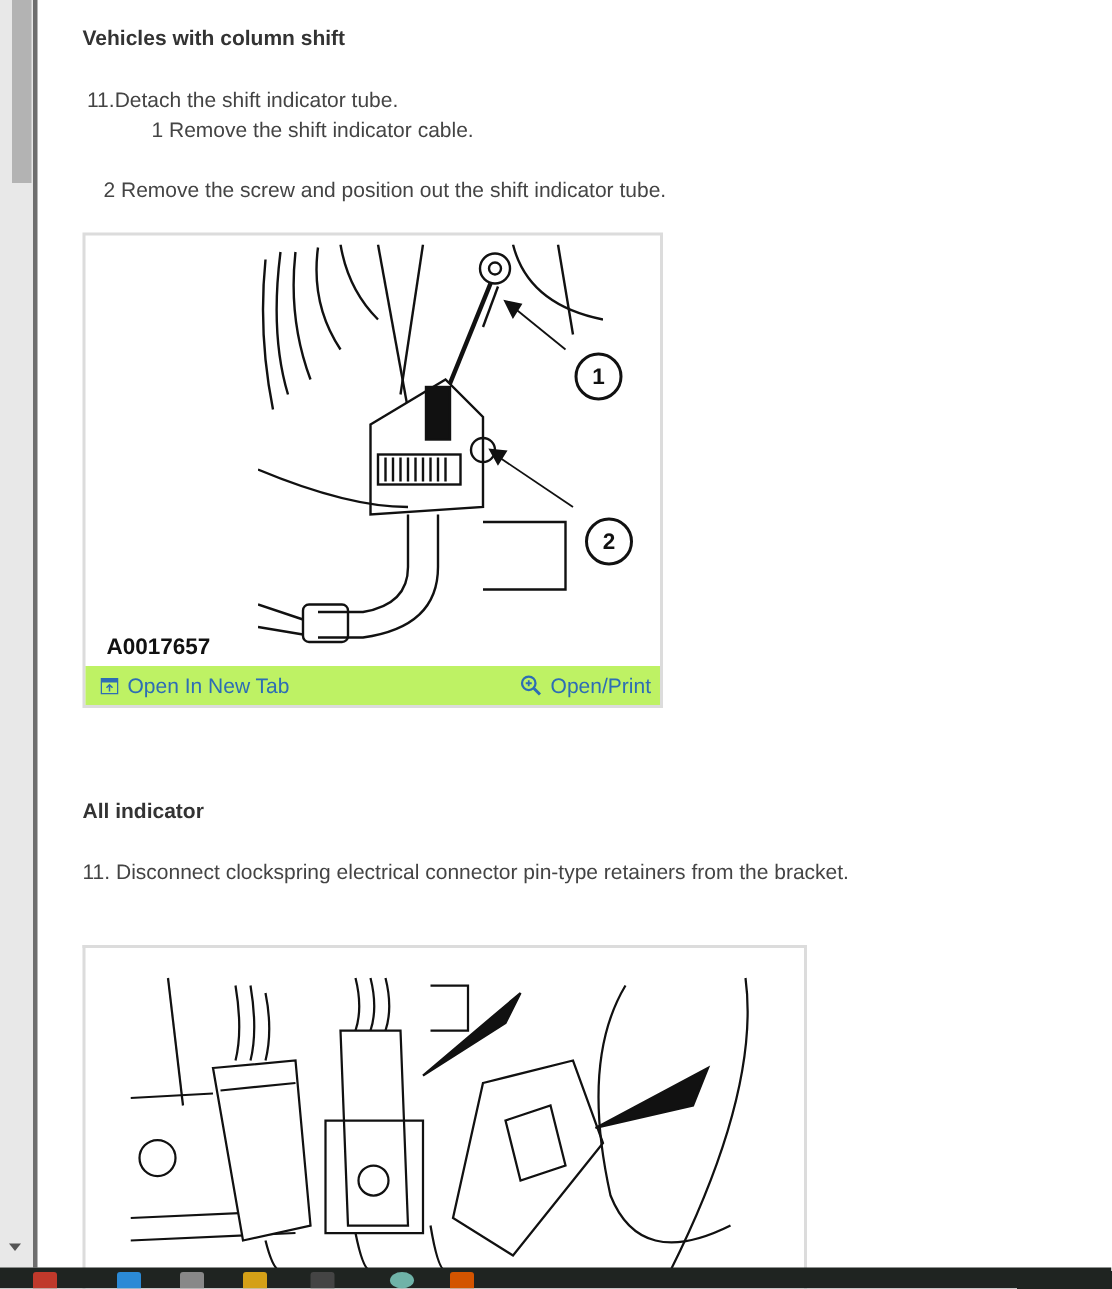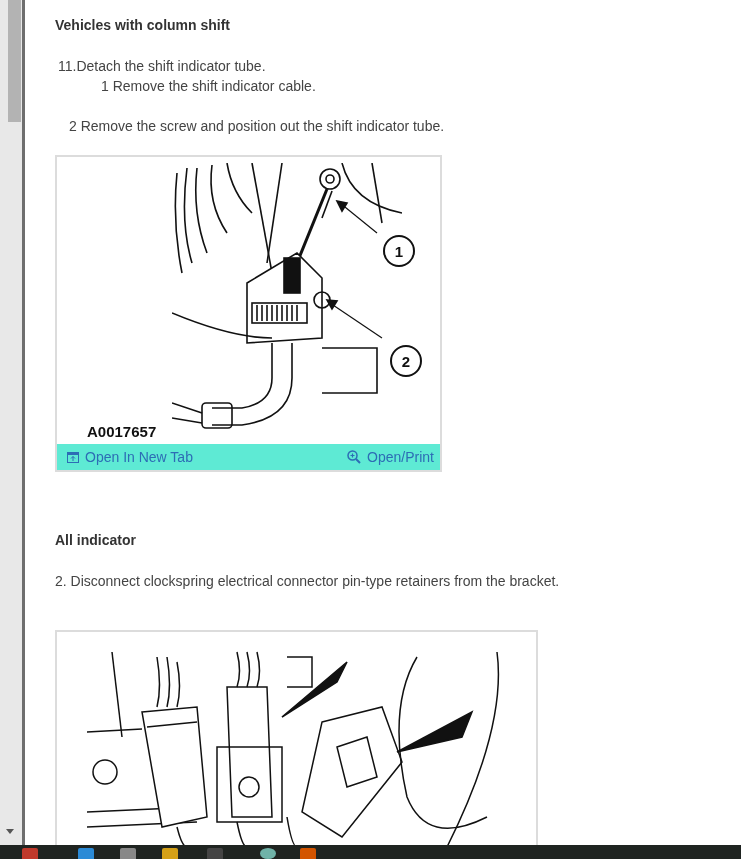--- a/index.html
+++ b/index.html
@@ -5,23 +5,23 @@
   html, body { margin:0; padding:0; }
   body { width:741px; height:859px; overflow:hidden; background:#ffffff; position:relative; font-family:"Liberation Sans", sans-serif; color:#3a3a3a; }
   .scrollbar { position:absolute; left:0; top:0; width:22px; height:845px; background:#e8e8e8; }
   .scroll-thumb { position:absolute; left:8px; top:0; width:13px; height:122px; background:#b3b3b3; }
   .scroll-down { position:absolute; left:6px; top:829px; width:0; height:0; border-left:4px solid transparent; border-right:4px solid transparent; border-top:5px solid #555; }
   .divider { position:absolute; left:22px; top:0; width:3px; height:845px; background:#6e6e6e; }
   .content { position:absolute; left:55px; top:0; right:0; }
   .heading { position:absolute; font-weight:bold; font-size:14px; color:#333; }
   .para { position:absolute; font-size:14px; color:#444; white-space:nowrap; }
   .figure { position:absolute; border:2px solid #dcdcdc; background:#fff; box-sizing:border-box; }
-  .fig-caption-bar { position:absolute; left:0; right:0; bottom:0; height:26px; background:#5eead4; display:flex; justify-content:space-between; align-items:center; padding:0 6px 0 10px; font-size:14px; color:#2b6cb0; }
+  .fig-caption-bar { position:absolute; left:0; right:0; bottom:0; height:26px; background:#bef264; display:flex; justify-content:space-between; align-items:center; padding:0 6px 0 10px; font-size:14px; color:#2b6cb0; }
   .fig-link { display:flex; align-items:center; gap:6px; cursor:pointer; color:#2d6db5; }
-  .fig-id { position:absolute; left:14px; font-weight:bold; font-size:15px; color:#111;margin-left:16px; }
+  .fig-id { position:absolute; left:14px; font-weight:bold; font-size:15px; color:#111; }
   .taskbar { position:absolute; left:0; top:845px; width:741px; height:14px; background:#1f2421; }
   .tb-icon { position:absolute; top:3px; width:16px; height:11px; border-radius:2px 2px 0 0; }
 </style>
 </head>
 <body>
 
 <div class="scrollbar">
   <div class="scroll-thumb"></div>
   <div class="scroll-down"></div>
 </div>
@@ -82,21 +82,21 @@
             <circle cx="5.5" cy="5.5" r="4.5" fill="none" stroke="#2d6db5" stroke-width="1.5"></circle>
             <path d="M9 9 L13 13" stroke="#2d6db5" stroke-width="2"></path>
             <path d="M3.5 5.5 H7.5 M5.5 3.5 V7.5" stroke="#2d6db5" stroke-width="1.2"></path>
           </svg>
         <span>Open/Print</span>
       </div>
     </div>
   </div>
 
   <div class="heading" style="top:532px;left:0;">All indicator</div>
-  <div class="para" style="top:573px;left:0;">2. Disconnect clockspring electrical connector pin-type retainers from the bracket.</div>
+  <div class="para" style="top:573px;left:0;">11. Disconnect clockspring electrical connector pin-type retainers from the bracket.</div>
 
   <div class="figure" style="top:630px;left:0;width:483px;height:240px;border-bottom:none;">
     <svg style="position:absolute;left:30px;top:15px;" width="440" height="200" viewBox="0 0 440 200" fill="none" stroke="#111" stroke-width="1.5">
       <path d="M25 5 L35 90"></path>
         <path d="M0 85 L55 82"></path>
         <path d="M0 165 L110 160"></path>
         <path d="M0 180 L110 175"></path>
       <circle cx="18" cy="125" r="12"></circle>
       <path d="M55 65 L110 60 L120 170 L75 180 Z" fill="#fff"></path>
         <path d="M60 80 L110 75"></path>

